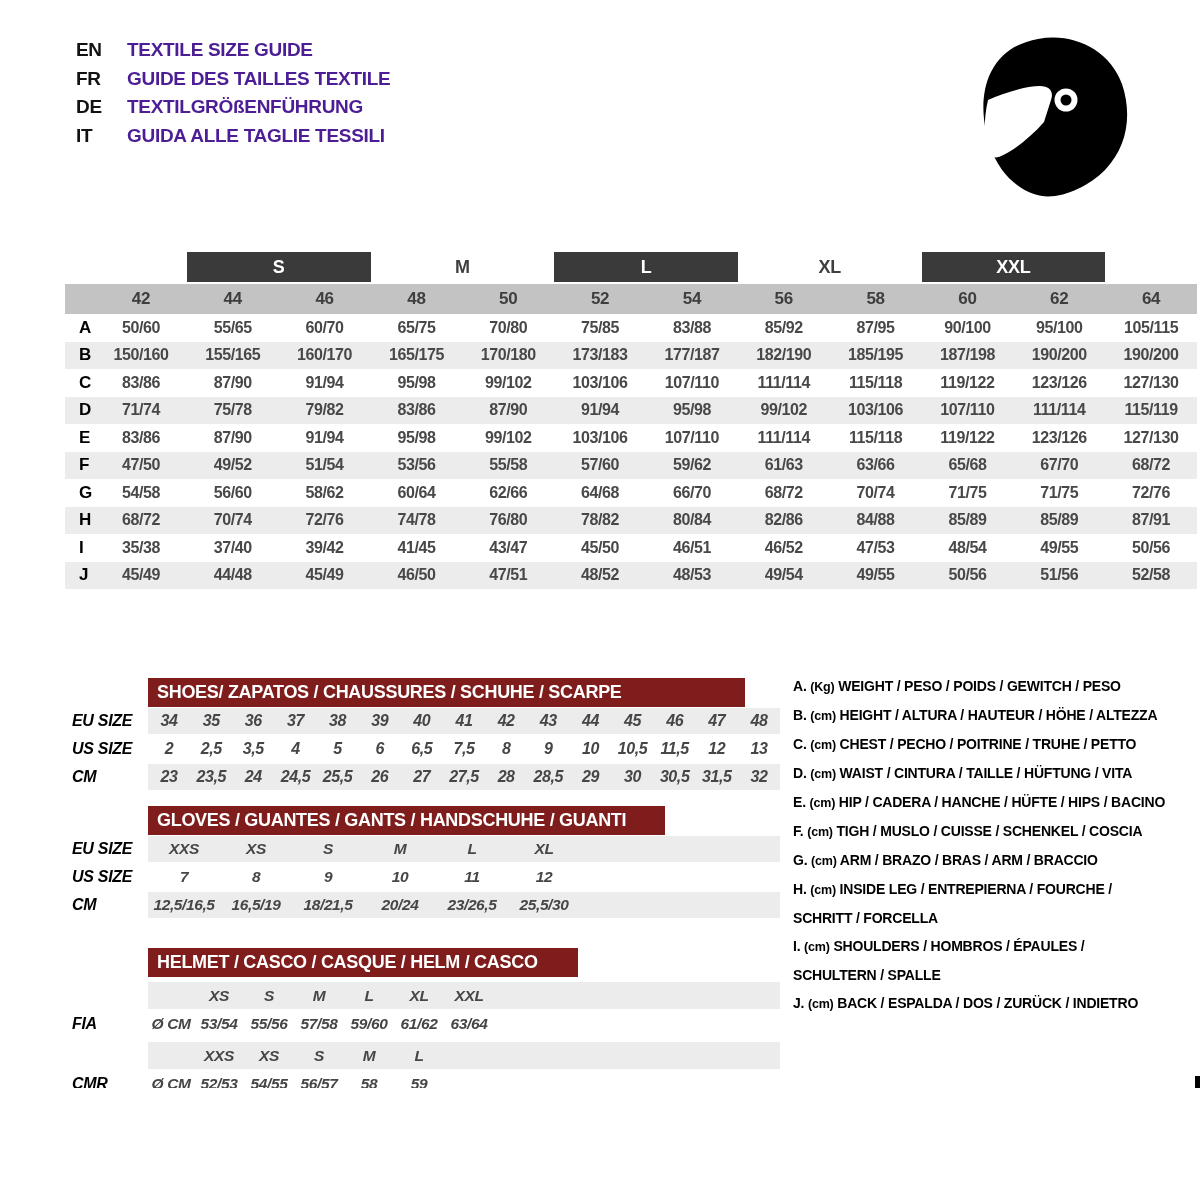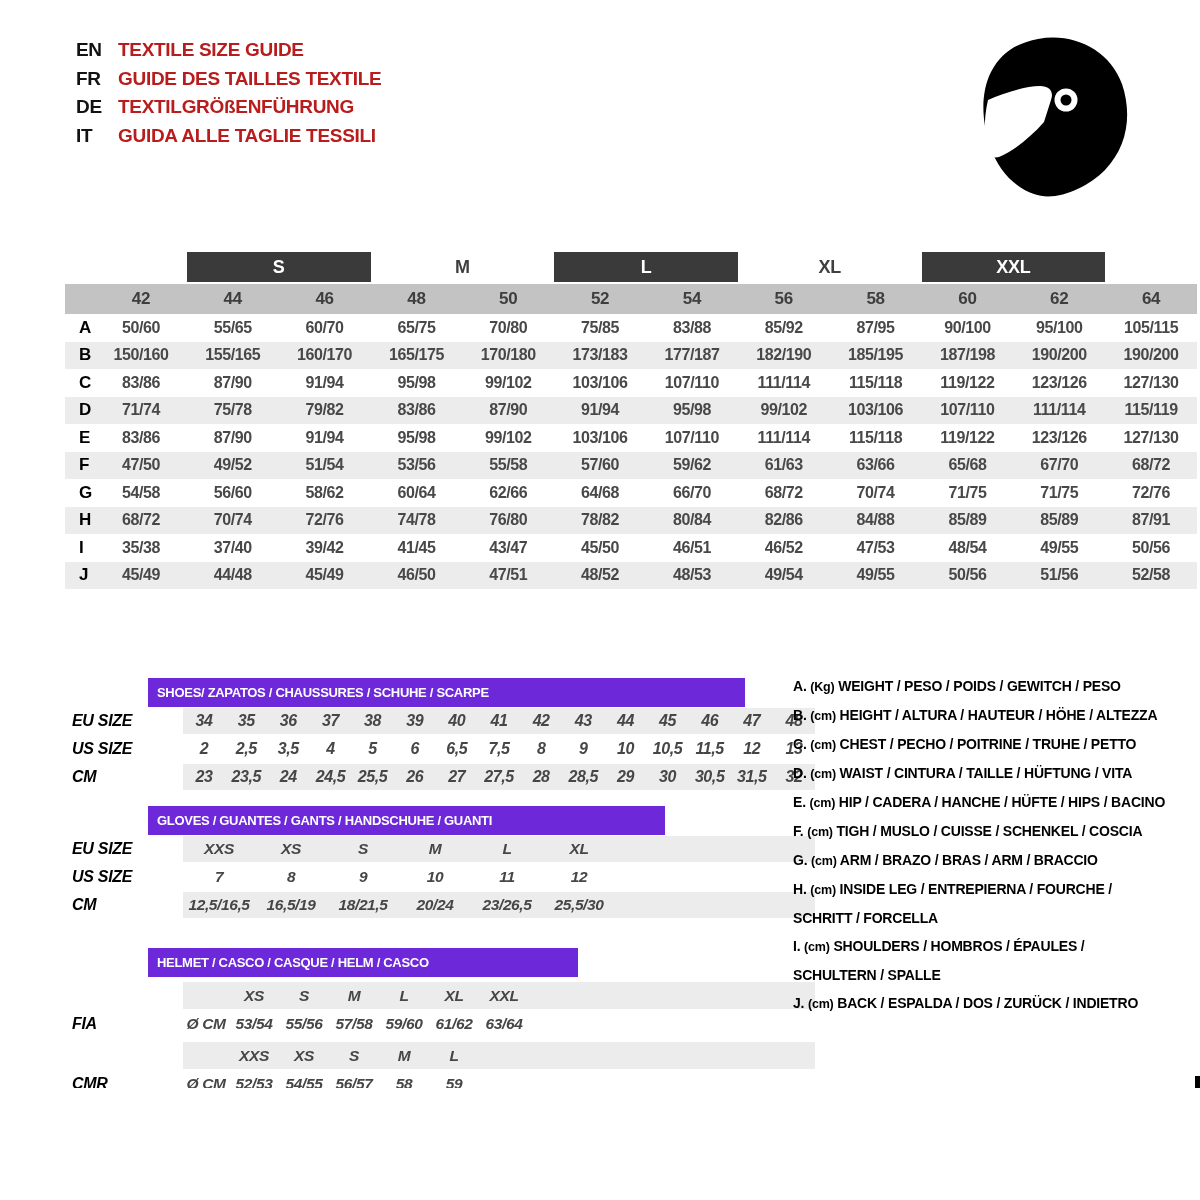--- a/index.html
+++ b/index.html
@@ -3,54 +3,54 @@
 <meta charset="utf-8">
 <style>
   html,body{margin:0;padding:0;background:#fff;}
   .page{position:relative;width:1200px;height:1088px;background:#fff;overflow:hidden;
         font-family:"Liberation Sans",sans-serif;color:#111;}
 
   
   .langs{position:absolute;left:76px;top:36px;}
   .lang-row{display:flex;height:28.5px;align-items:center;font-weight:bold;font-size:19px;letter-spacing:-0.3px;}
   .lcode{width:42px;color:#121212;}
-  .llabel{color:#b91c1c;}
+  .llabel{color:#4c1d95;margin-left:9px;}
   .helmet-wrap{position:absolute;left:978px;top:36px;width:151px;height:166px;}
 
   
   .band{position:absolute;left:65px;top:252px;width:1132px;height:30px;
         display:grid;grid-template-columns:30px repeat(12,1fr);}
   .bnd{display:flex;align-items:center;justify-content:center;font-weight:bold;font-size:18px;letter-spacing:-0.3px;}
   .bbox{background:#3a3a3a;color:#fff;}
   .bplain{color:#3f3f3f;}
   .colband{position:absolute;left:65px;top:284px;width:1132px;height:30px;background:#c3c3c3;
         display:grid;grid-template-columns:30px repeat(12,1fr);}
   .cbcell{display:flex;align-items:center;justify-content:center;font-weight:bold;font-size:17px;color:#3e3e3e;letter-spacing:-0.3px;}
   .mainrows{position:absolute;left:65px;top:314px;width:1132px;}
   .mrow{display:grid;grid-template-columns:30px repeat(12,1fr);height:27.5px;align-items:center;}
   .mrow.striped{background:#ececec;}
   .rl{font-weight:bold;font-size:17px;color:#000;padding-left:14px;}
   .mcell{text-align:center;font-weight:bold;font-size:16px;color:#484848;letter-spacing:-0.4px;}
 
   
-  .secbar{position:absolute;left:148px;height:29px;background:#6d28d9;color:#fff;
+  .secbar{position:absolute;left:148px;height:29px;background:#7f1d1d;color:#fff;
           display:flex;align-items:center;padding-left:9px;box-sizing:border-box;
-          font-weight:bold;font-size:13px;letter-spacing:-0.3px;}
+          font-weight:bold;font-size:18px;letter-spacing:-0.3px;}
   .shoes-bar{top:678px;width:597px;}
   .gloves-bar{top:806px;width:517px;}
   .helmet-bar{top:948px;width:430px;}
 
   
   .sec-rows{position:absolute;left:72px;}
   .shoes-rows{top:708px;}
   .gloves-rows{top:836px;}
   .helmet-rows{top:982px;}
   .srow{display:flex;height:26px;margin-bottom:2px;align-items:stretch;font-style:italic;}
   .slabel{width:76px;display:flex;align-items:center;font-weight:bold;font-size:16px;color:#000;letter-spacing:-0.3px;}
-  .scontent{display:grid;align-items:center;margin-left:35px;}
+  .scontent{display:grid;align-items:center;}
   .scontent.shaded{background:#ececec;}
   .scell{text-align:center;font-weight:bold;color:#464646;letter-spacing:-0.4px;}
   .g15{width:632px;grid-template-columns:repeat(15,1fr);}
   .g15 .scell{font-size:16px;}
   .g6{width:632px;grid-template-columns:repeat(6,72px);justify-content:start;}
   .g6 .scell{font-size:15.5px;}
   .ghelm{width:632px;grid-template-columns:46px repeat(6,50px);justify-content:start;}
   .ghelm .scell{font-size:15.5px;}
   .helmet-rows .srow{height:27px;}
   .hrow-hdr{margin-bottom:1px;}

